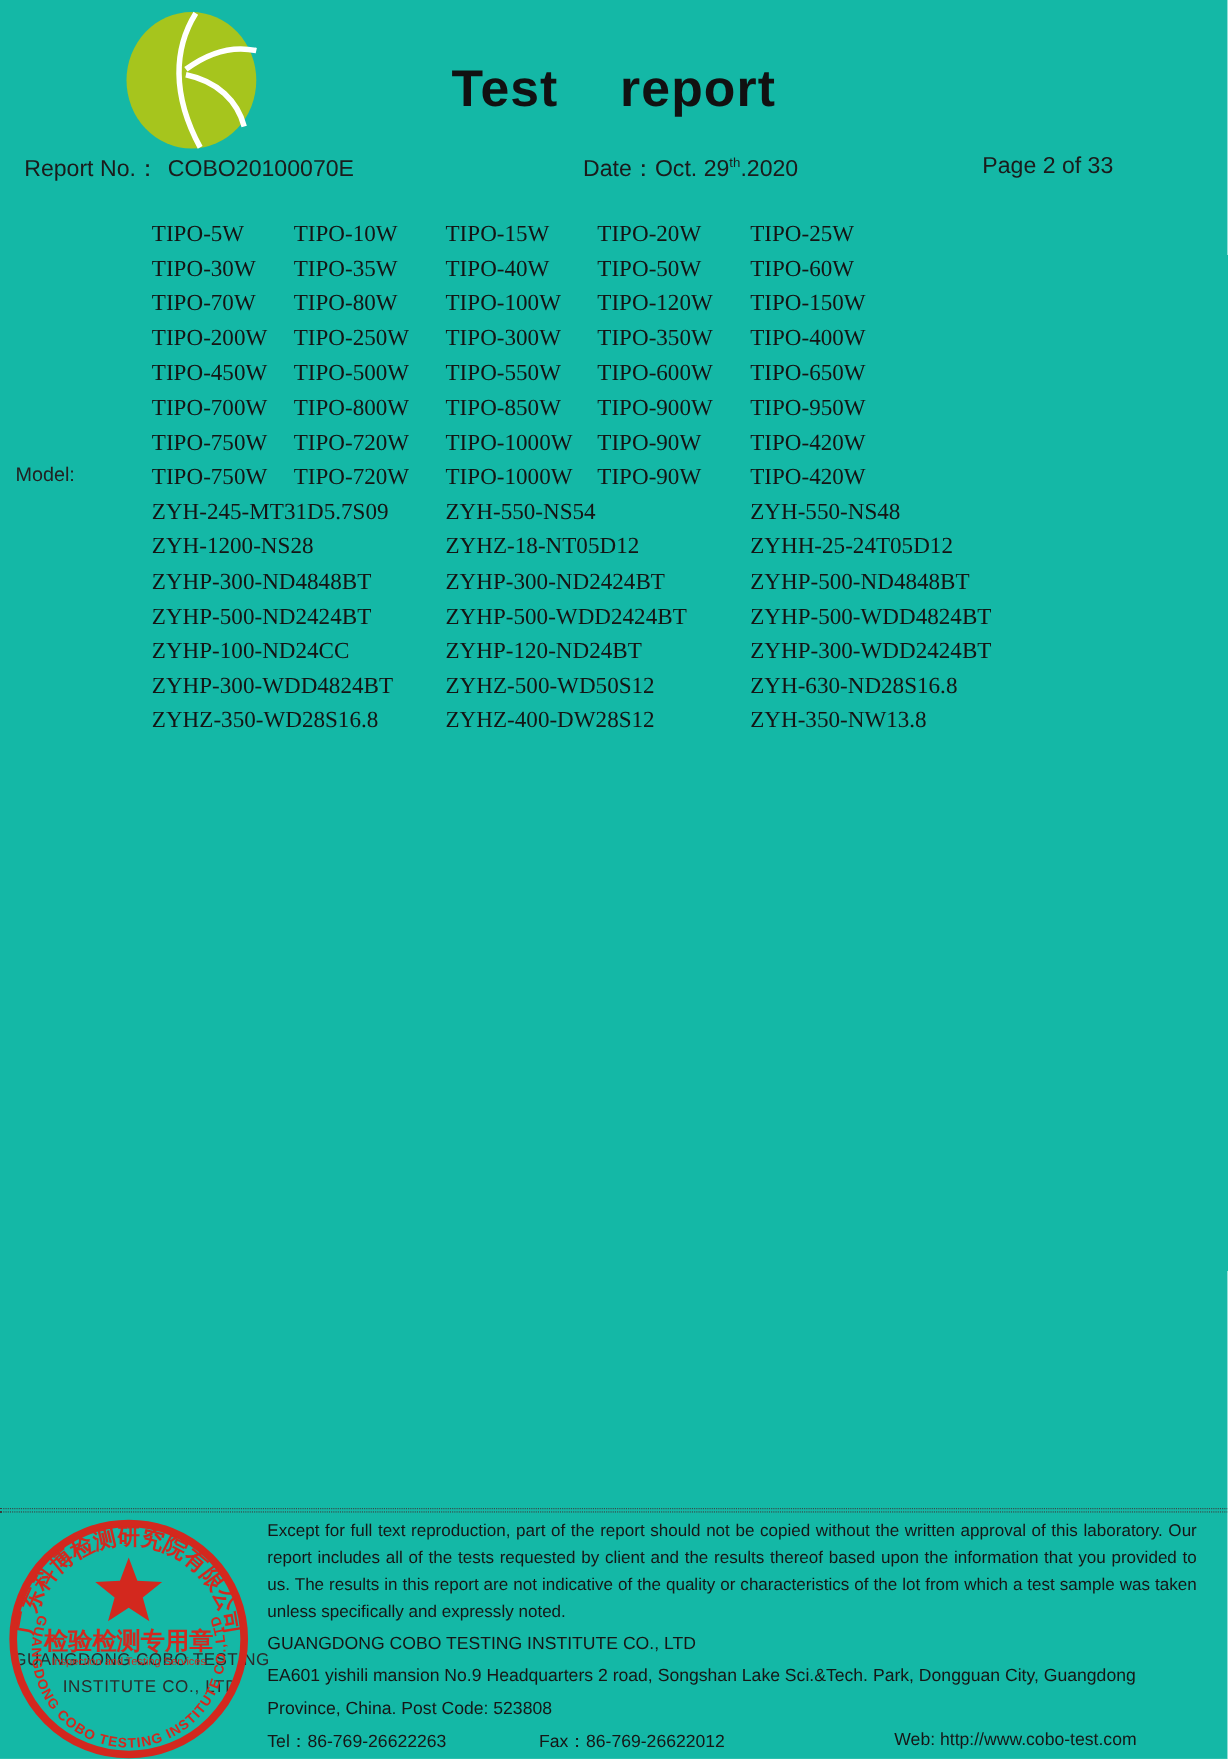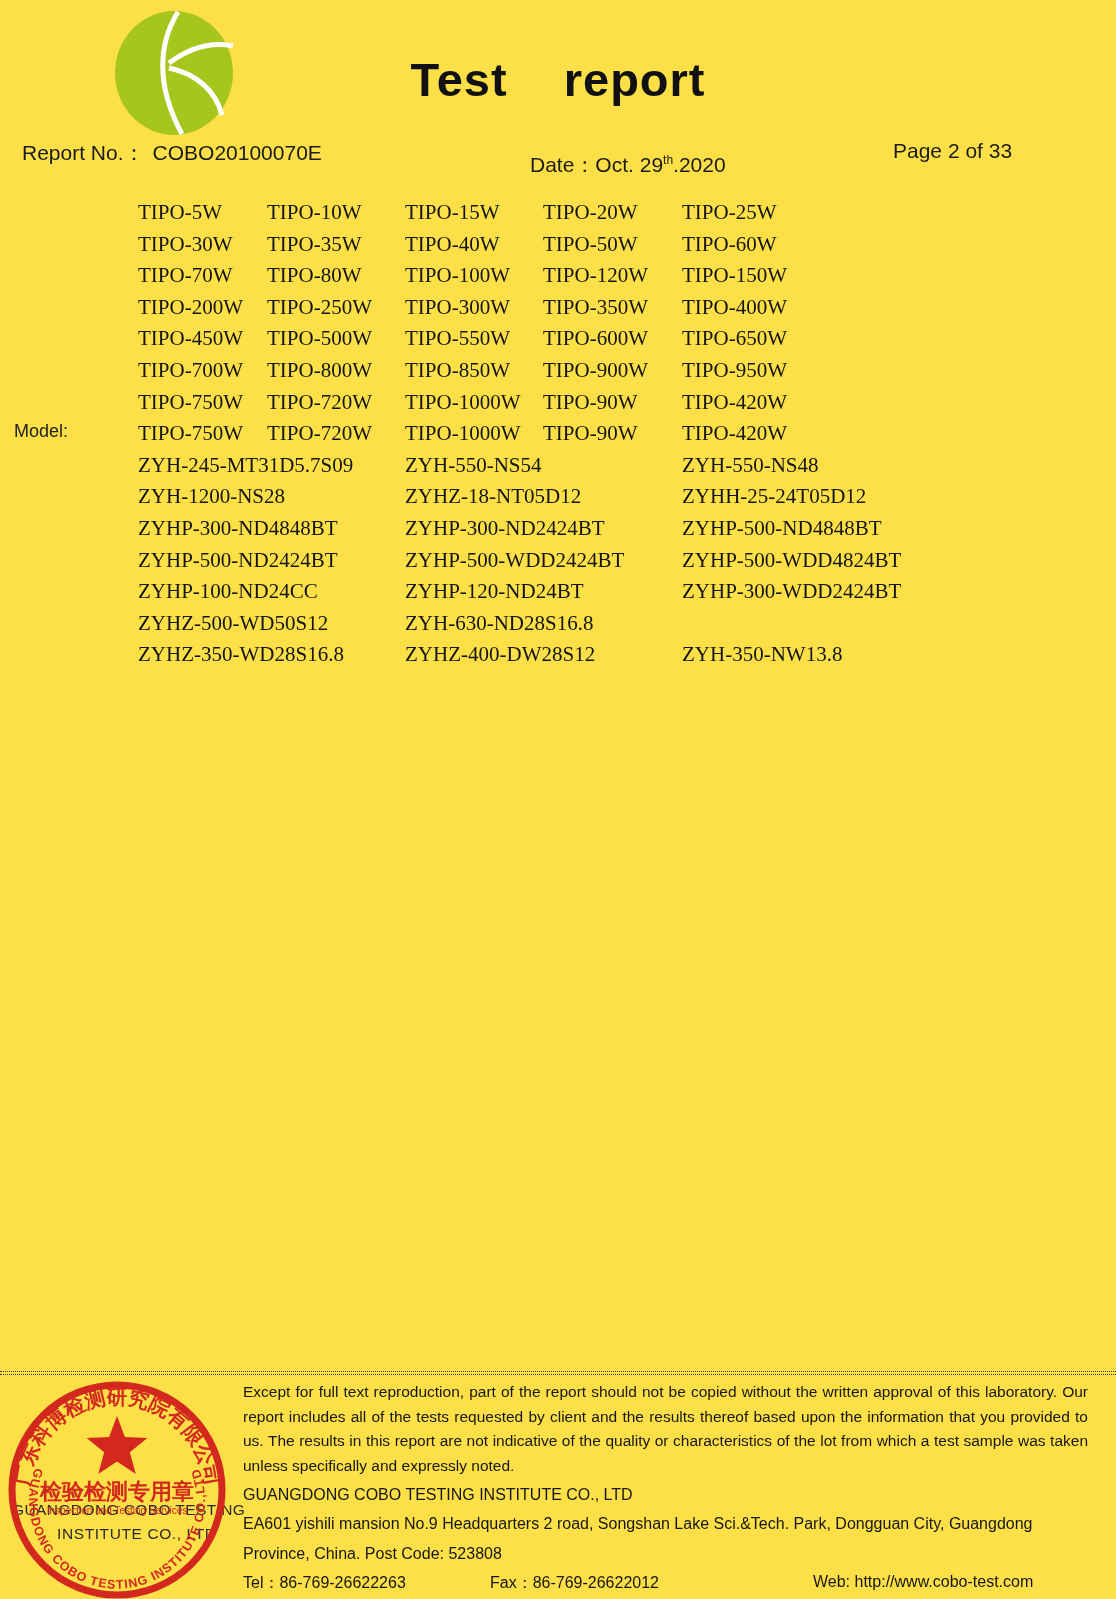--- a/index.html
+++ b/index.html
@@ -1,39 +1,39 @@
 <!DOCTYPE html>
 <html><head>
 <meta charset="utf-8">
 <style>
   * { box-sizing: border-box; }
   html,body { margin:0; padding:0; background:#ffffff; }
   .page {
     position: relative;
     width: 1116px;
     height: 1599px;
-    background: #fde047;
+    background: #14b8a6;
     overflow: hidden;
     font-family: "Liberation Sans", sans-serif;
     color: #1b1b1b;
     padding-left: 27px;
   }
 
   
   .logo { position:absolute; left:112px; top:10px; width:128px; height:127px; }
   .title {
     position:absolute; left:0; top:52px; width:1116px;
     text-align:center;
     font-size:47px; font-weight:bold; letter-spacing:1px; word-spacing:42px;
     color:#111;
   }
   .meta-row { position:absolute; top:139px; left:0; width:972px; height:28px; font-size:21px; }
   .meta-reportno { position:absolute; left:22px; top:0; white-space:nowrap; }
   .meta-reportno .val { margin-left:8px; }
-  .meta-date { position:absolute; left:530px; top:0; white-space:nowrap;margin-top:12px; }
+  .meta-date { position:absolute; left:530px; top:0; white-space:nowrap; }
   .meta-date sup { font-size:12px; }
   .meta-page { position:absolute; left:893px; top:0; white-space:nowrap; }
 
   
   .model-label { position:absolute; left:14px; top:421px; font-size:18px; color:#222; }
   .model-table {
     position:absolute; left:138px; top:197px; width:860px;
     font-family:"Liberation Serif", serif;
     font-size:21px; color:#141414;
   }
@@ -162,20 +162,21 @@
         <div class="model-cell span2">ZYHP-500-ND2424BT</div>
         <div class="model-cell span2">ZYHP-500-WDD2424BT</div>
         <div class="model-cell">ZYHP-500-WDD4824BT</div>
       </div>
       <div class="model-row">
         <div class="model-cell span2">ZYHP-100-ND24CC</div>
         <div class="model-cell span2">ZYHP-120-ND24BT</div>
         <div class="model-cell">ZYHP-300-WDD2424BT</div>
       </div>
       <div class="model-row">
+        <div class="model-cell span2">ZYHP-300-WDD4824BT</div>
         <div class="model-cell span2">ZYHZ-500-WD50S12</div>
         <div class="model-cell">ZYH-630-ND28S16.8</div>
       </div>
       <div class="model-row">
         <div class="model-cell span2">ZYHZ-350-WD28S16.8</div>
         <div class="model-cell span2">ZYHZ-400-DW28S12</div>
         <div class="model-cell">ZYH-350-NW13.8</div>
       </div>
     </div>
 

